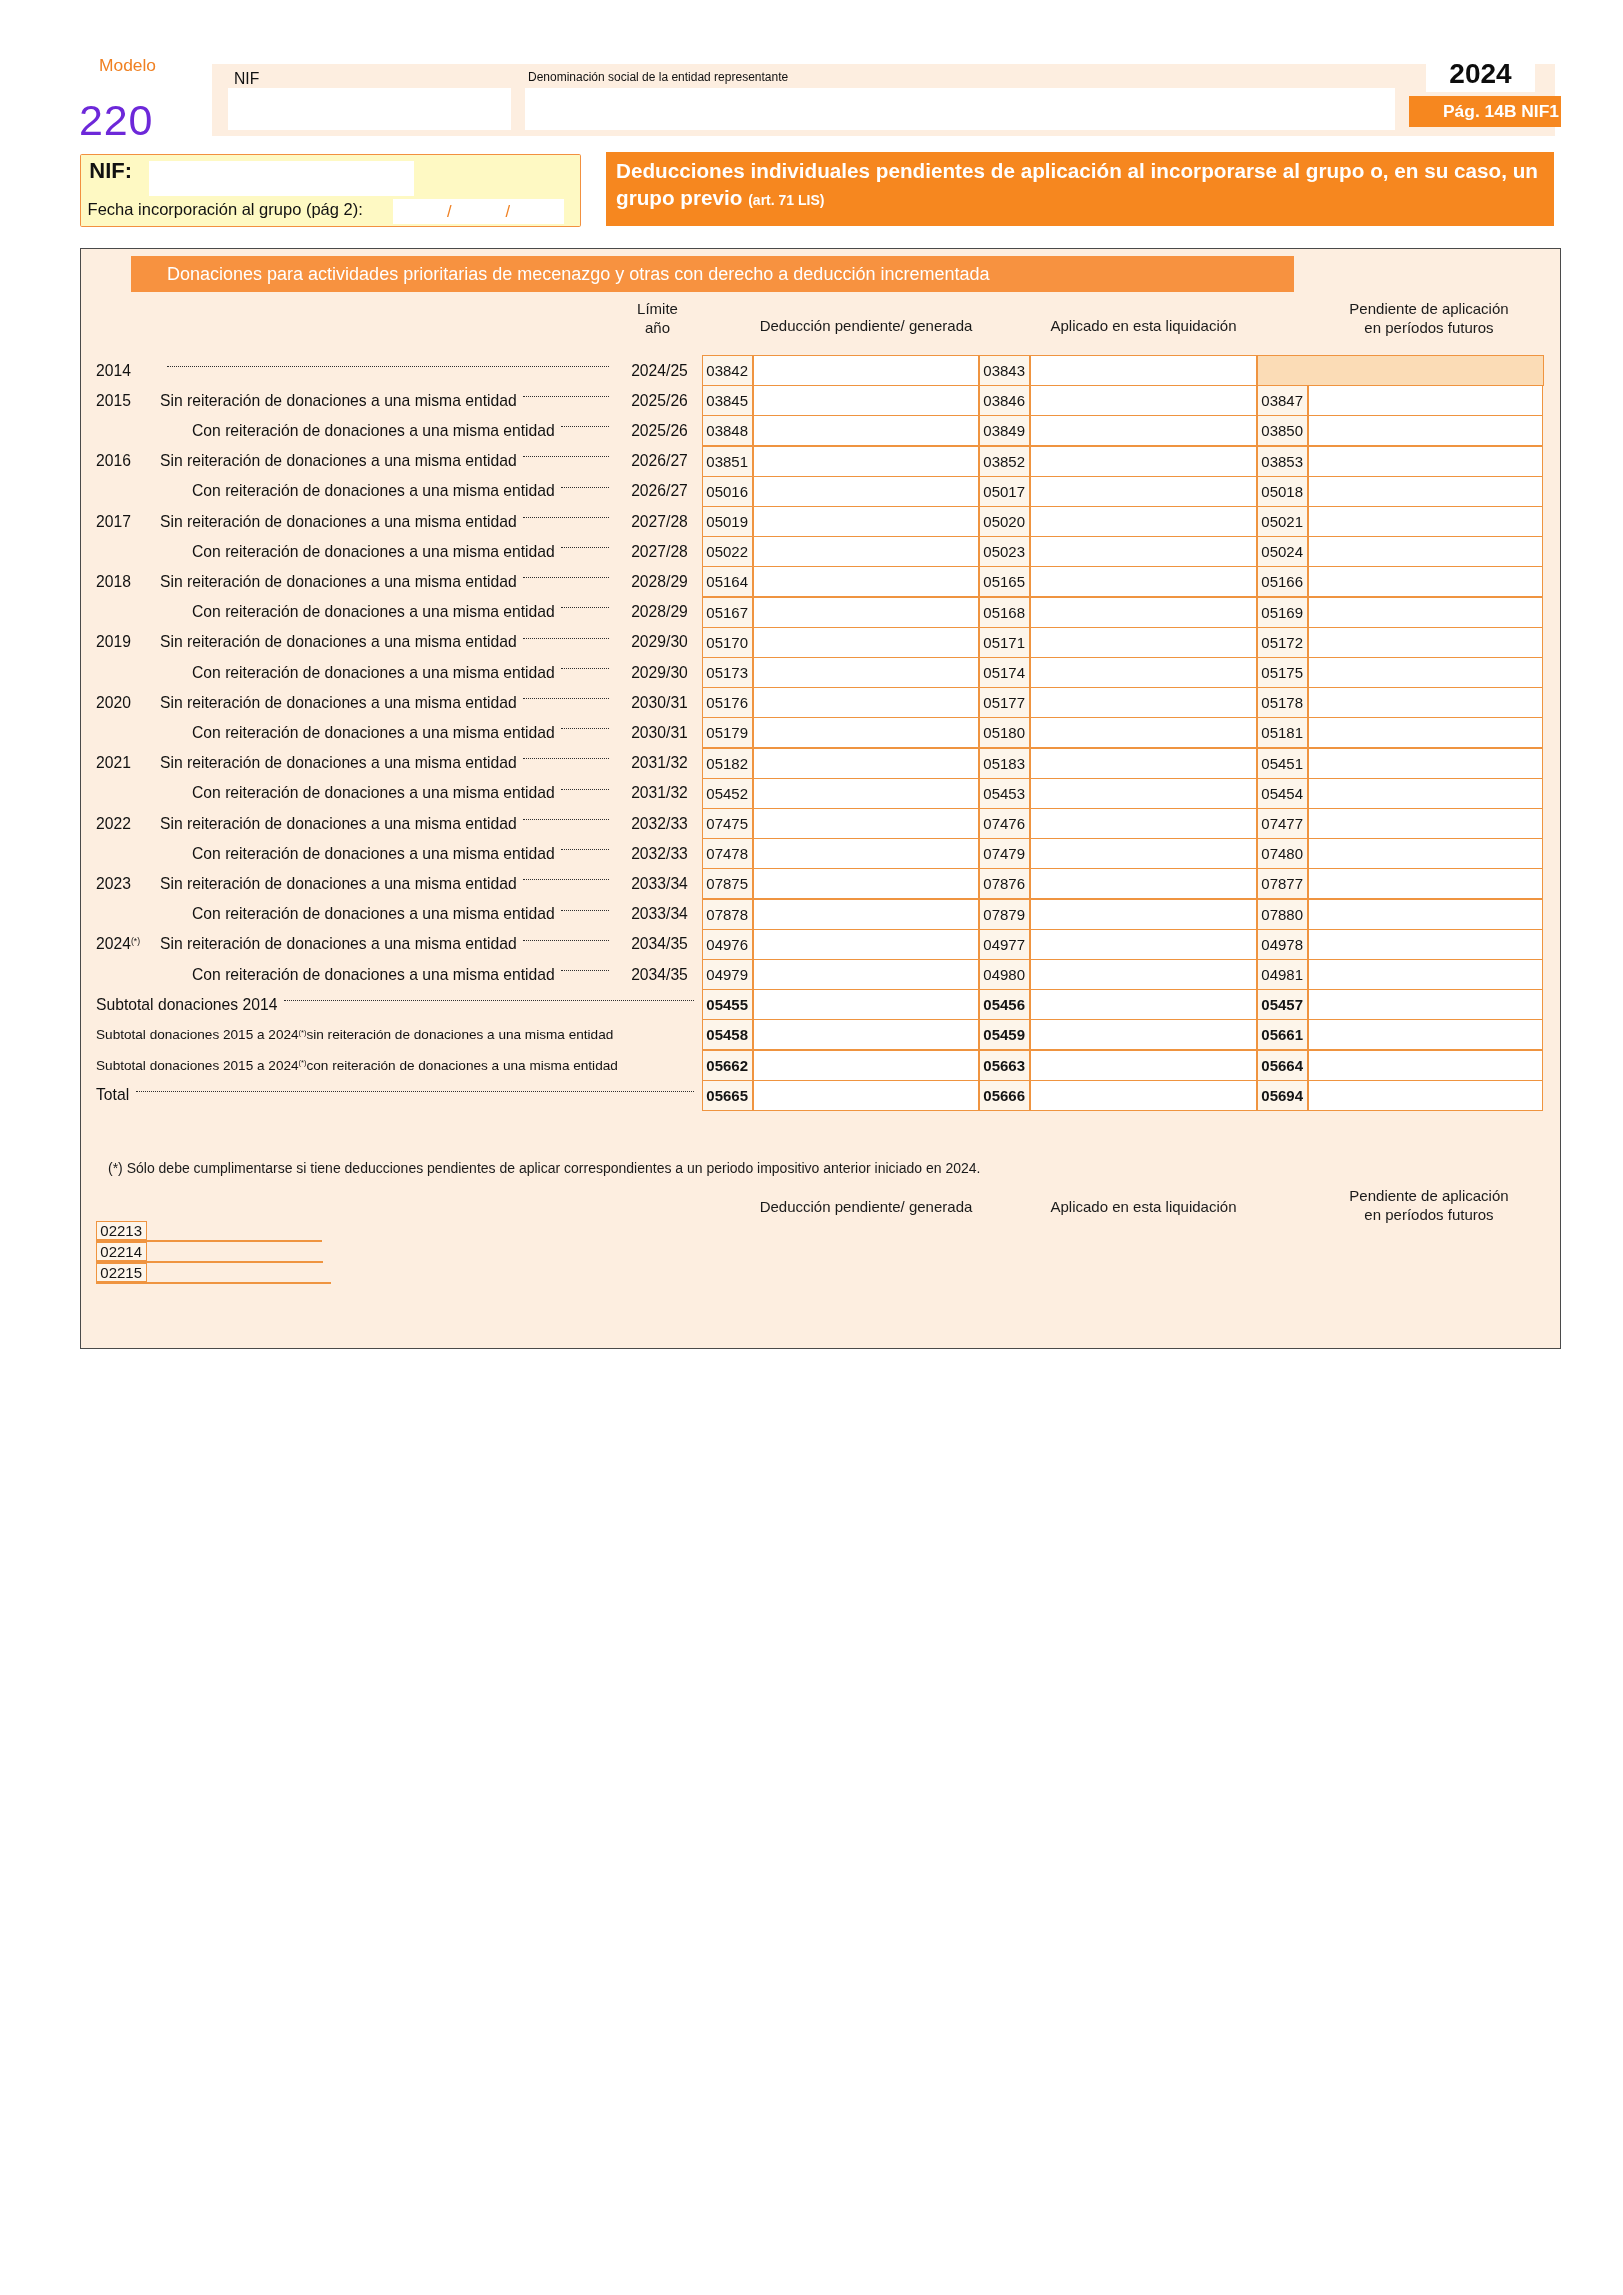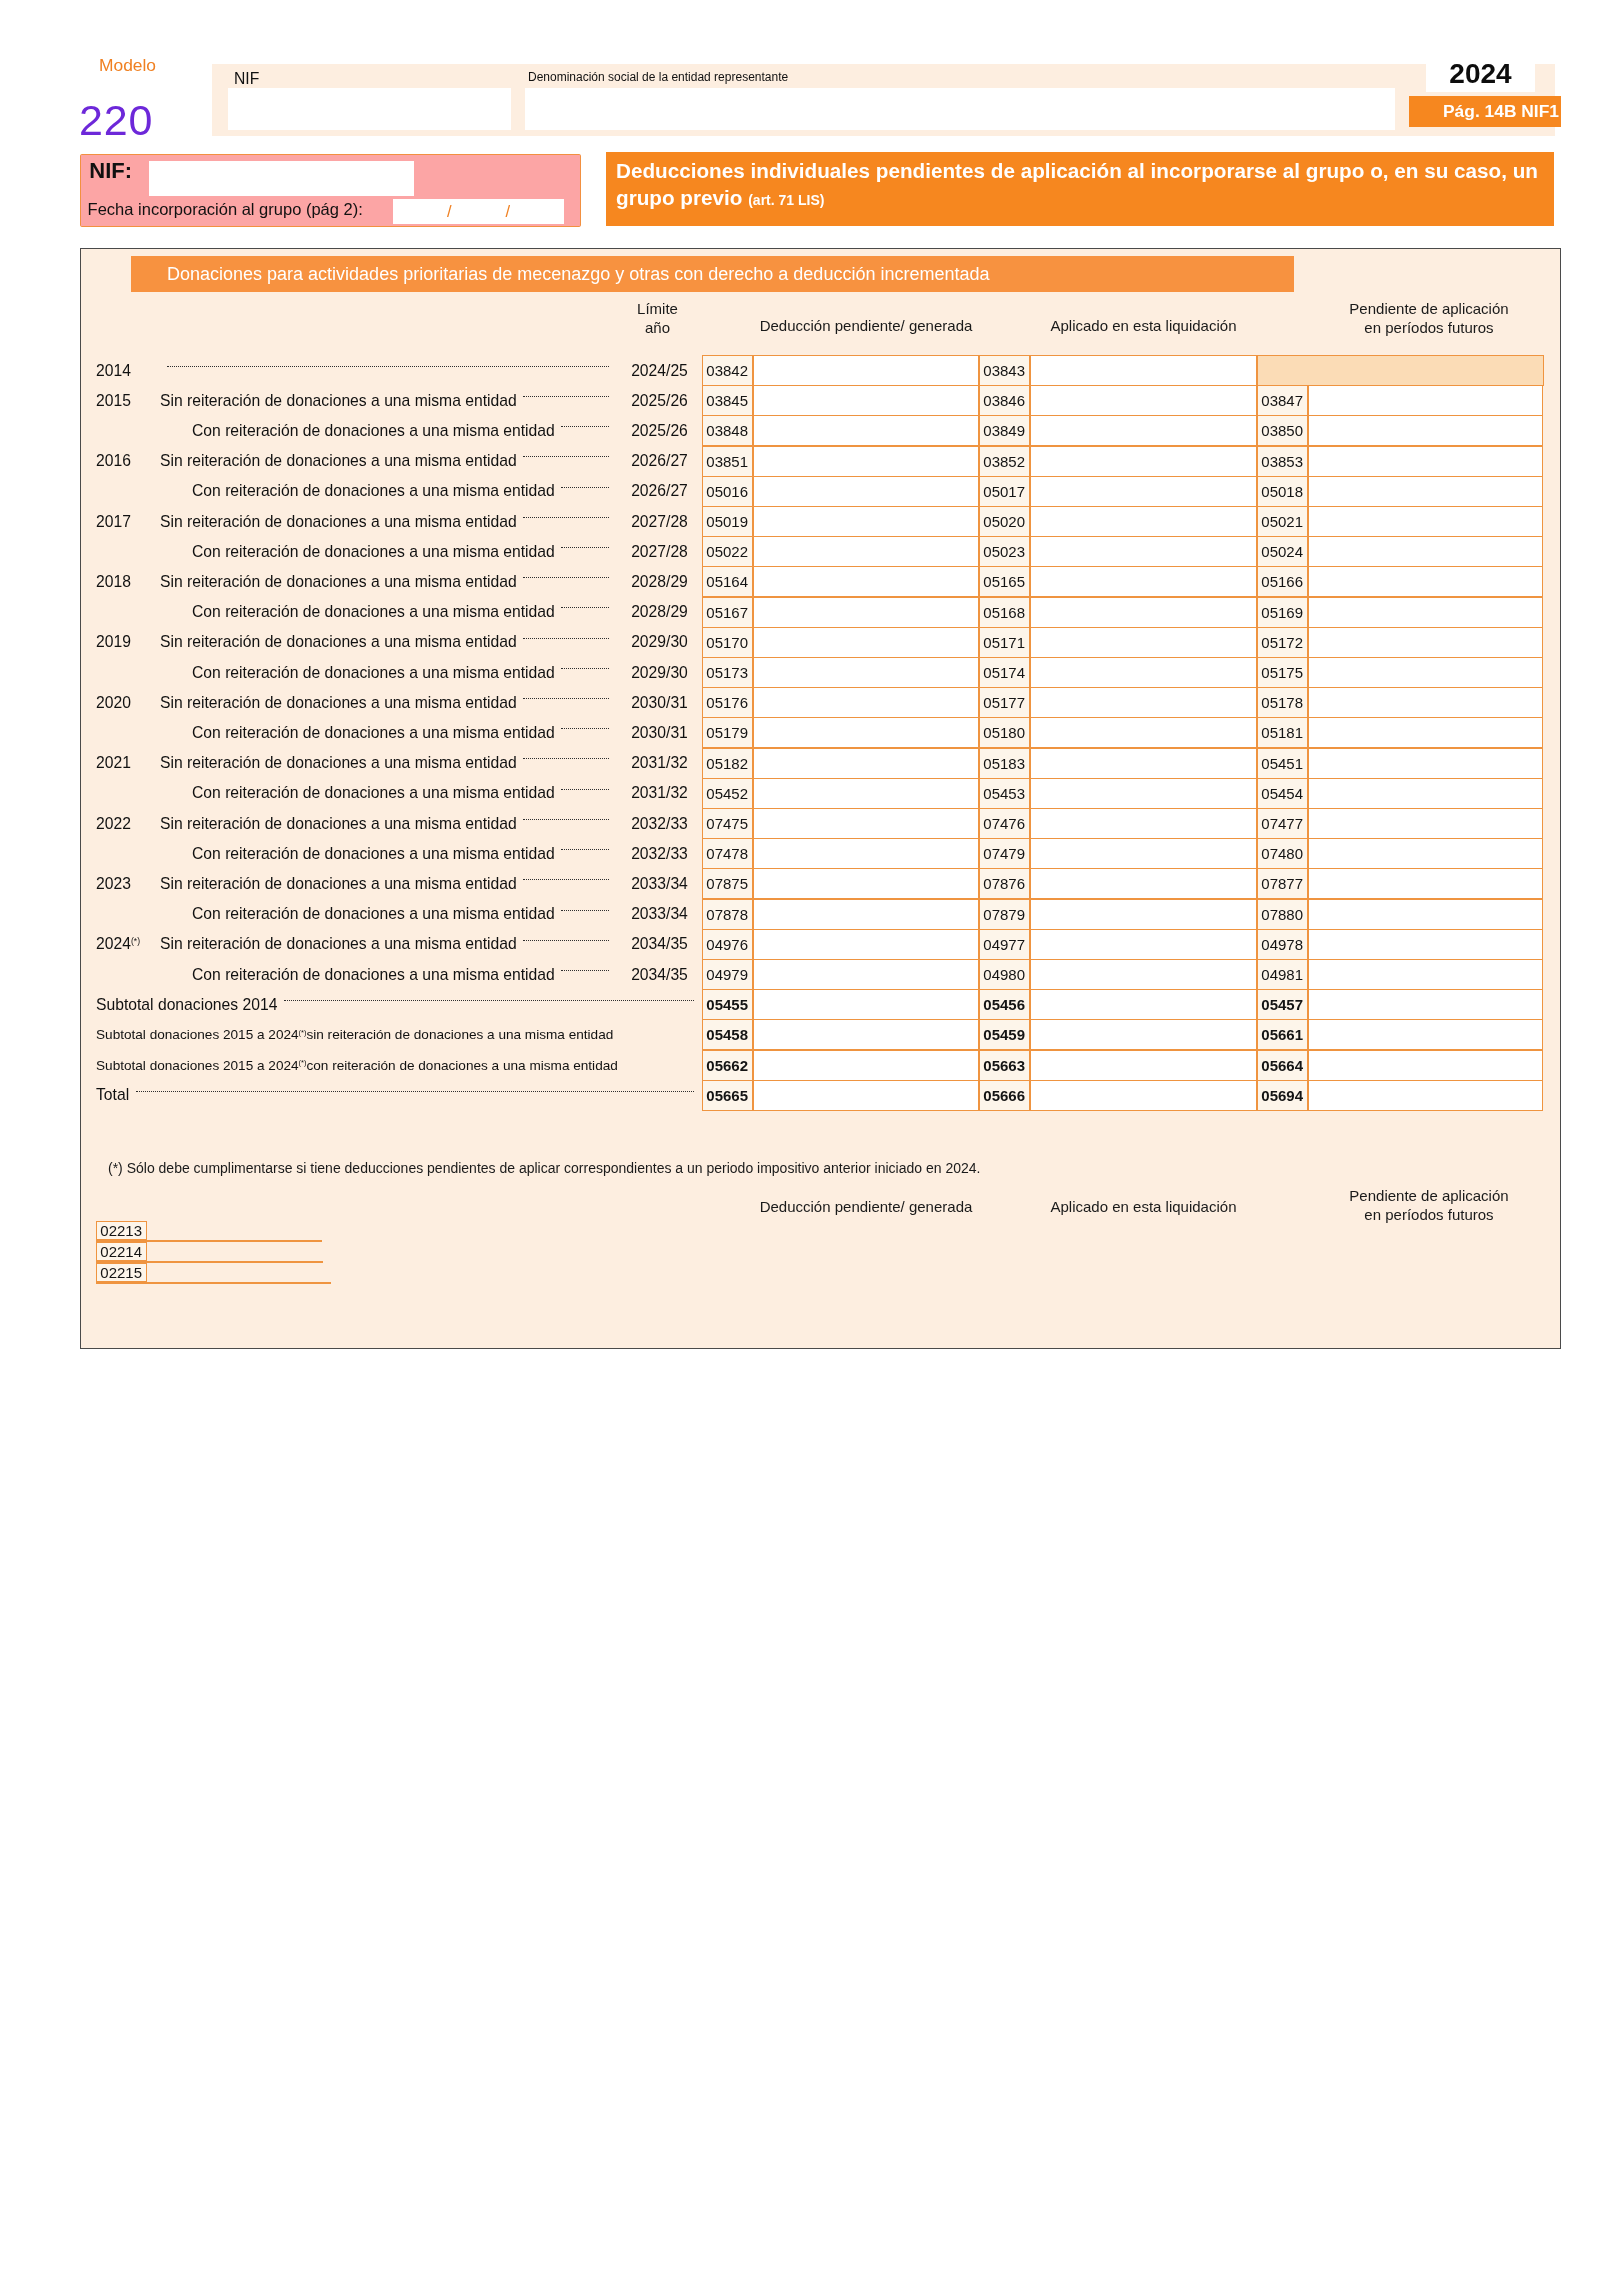--- a/index.html
+++ b/index.html
@@ -11,21 +11,21 @@
   .modelo-lbl { position:absolute; left:99px; top:55px; color:#f08021; font-size:17.4px; }
   .modelo-num { position:absolute; left:79px; top:76px; color:#6d28d9; font-size:43px; font-weight:400; letter-spacing:0.8px;margin-top:20px; }
   .nif-top-lbl { position:absolute; left:234px; top:70px; font-size:15.7px; }
   .nif-top-input { position:absolute; left:228px; top:88px; width:283px; height:42px; background:#fff; }
   .denom-lbl { position:absolute; left:528px; top:70px; font-size:12px; }
   .denom-input { position:absolute; left:525px; top:88px; width:870px; height:42px; background:#fff; }
   .year-box { position:absolute; left:1426px; top:56px; width:109px; height:36px; background:#fff; text-align:center; font-size:28px; font-weight:bold; line-height:36px; color:#0d0d0d; }
   .pag-box { position:absolute; left:1409px; top:96px; width:152px; height:31px; background:#f6871f; color:#fff; font-size:17.4px; font-weight:bold; text-align:center; line-height:31px;padding-left:32px; }
 
   
-  .nif-box { position:absolute; left:80px; top:154px; width:501px; height:73px; background:#fca5a5; border:1.7px solid #f29040; border-radius:1.7px; }
+  .nif-box { position:absolute; left:80px; top:154px; width:501px; height:73px; background:#fef9c3; border:1.7px solid #f29040; border-radius:1.7px; }
   .nif-lbl { position:absolute; left:8.3px; top:3.3px; font-size:22px; font-weight:bold; }
   .nif-input { position:absolute; left:68px; top:5.8px; width:265px; height:35px; background:#fff; }
   .fecha-lbl { position:absolute; left:6.6px; top:45px; font-size:16.5px; }
   .date-input { position:absolute; left:312px; top:44px; width:171px; height:25px; background:#fff; display:flex; align-items:center; justify-content:space-evenly; }
   .date-input span { color:#f08021; font-size:16.5px; }
   .title-box { position:absolute; left:606px; top:152px; width:948px; height:74px; background:#f6871f; color:#fff; padding:5.8px 10px; }
   .title-box .t-main { font-size:20.7px; font-weight:bold; line-height:1.3; display:inline; }
   .title-box .t-note { font-size:14px; font-weight:bold; display:inline; }
 
   

